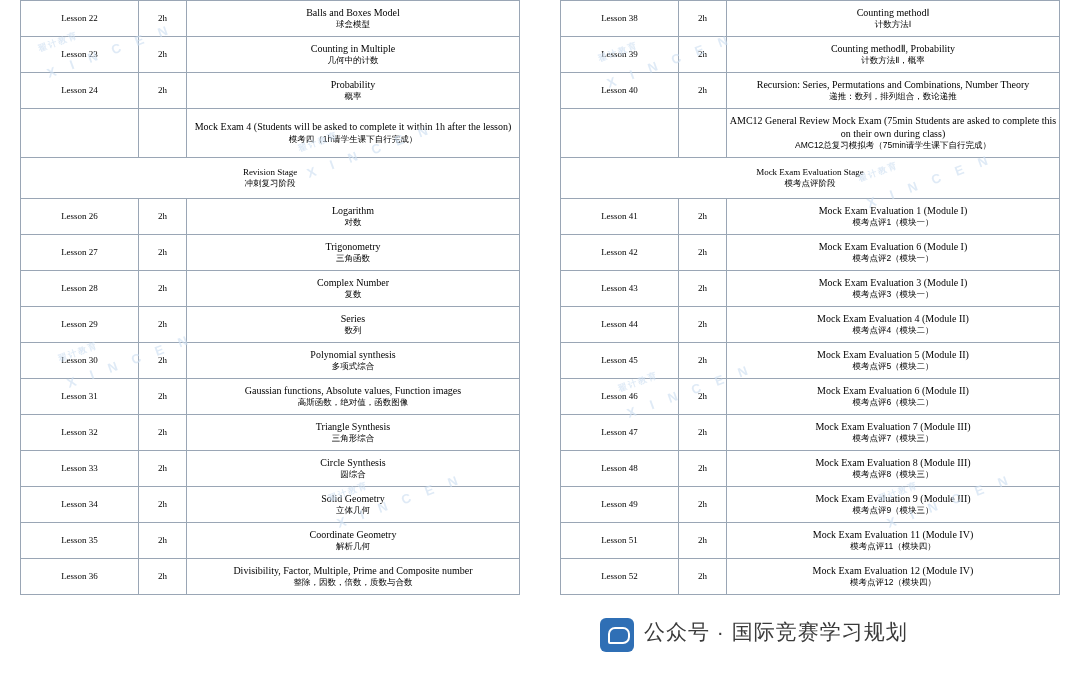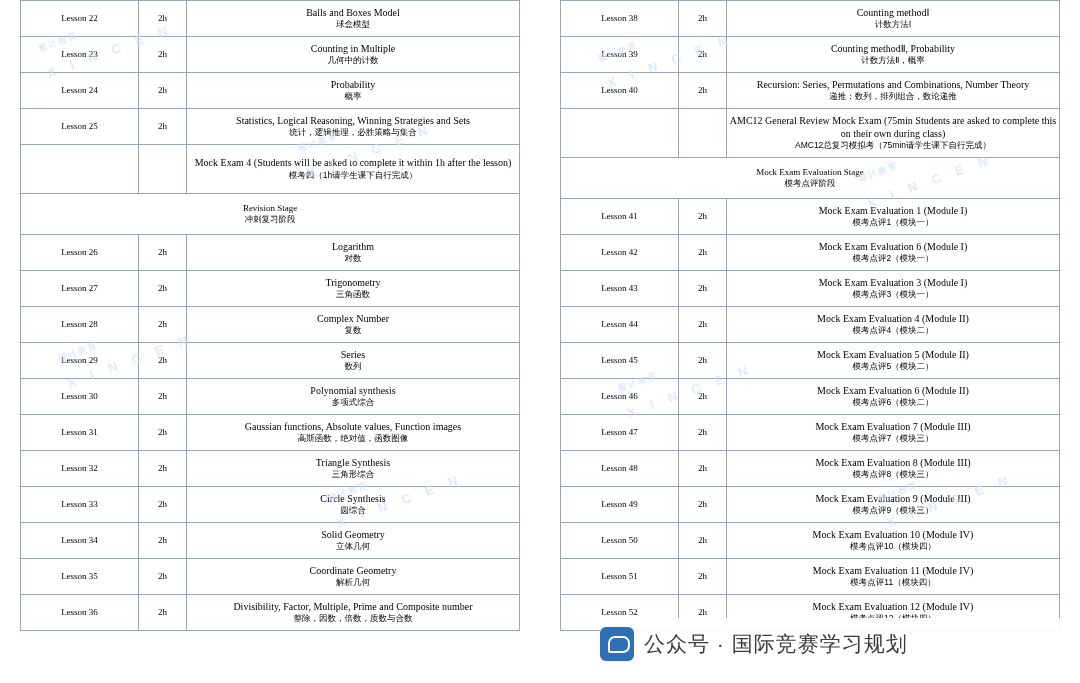--- a/index.html
+++ b/index.html
@@ -95,21 +95,21 @@
     background: #ffffff;
     z-index: 3;
   }
   .footer-band {
     position: absolute;
     left: 600px;
     top: 618px;
     width: 470px;
     height: 52px;
     display: flex;
-    align-items: center;
+    align-items: flex-start;
     z-index: 9;
     background: rgba(255,255,255,0.92);
   }
   .footer-logo {
     width: 34px; height: 34px;
     border-radius: 6px;
     background: #2f6fb5;
     position: relative;
     flex: 0 0 auto;
     margin-right: 10px;
@@ -201,28 +201,20 @@
 
           <tr class="row-lesson">
             <td>Lesson 24</td>
             <td>2h</td>
             <td>
               <span class="en">Probability</span>
               <span class="cn">概率</span>
             </td>
           </tr>
 
-          <tr class="row-lesson">
-            <td>Lesson 25</td>
-            <td>2h</td>
-            <td>
-              <span class="en">Statistics, Logical Reasoning, Winning Strategies and Sets</span>
-              <span class="cn">统计，逻辑推理，必胜策略与集合</span>
-            </td>
-          </tr>
 
           <tr class="row-tall">
             <td></td>
             <td></td>
             <td>
               <span class="en">Mock Exam 4 (Students will be asked to complete it within 1h after the lesson)</span>
               <span class="cn">模考四（1h请学生课下自行完成）</span>
             </td>
           </tr>
 
@@ -462,28 +454,20 @@
 
           <tr class="row-lesson">
             <td>Lesson 49</td>
             <td>2h</td>
             <td>
               <span class="en">Mock Exam Evaluation 9 (Module III)</span>
               <span class="cn">模考点评9（模块三）</span>
             </td>
           </tr>
 
-          <tr class="row-lesson">
-            <td>Lesson 50</td>
-            <td>2h</td>
-            <td>
-              <span class="en">Mock Exam Evaluation 10 (Module IV)</span>
-              <span class="cn">模考点评10（模块四）</span>
-            </td>
-          </tr>
 
           <tr class="row-lesson">
             <td>Lesson 51</td>
             <td>2h</td>
             <td>
               <span class="en">Mock Exam Evaluation 11 (Module IV)</span>
               <span class="cn">模考点评11（模块四）</span>
             </td>
           </tr>
 

